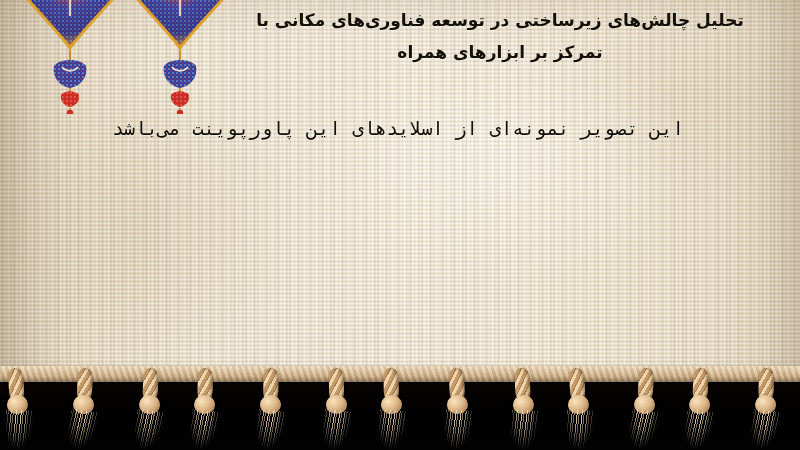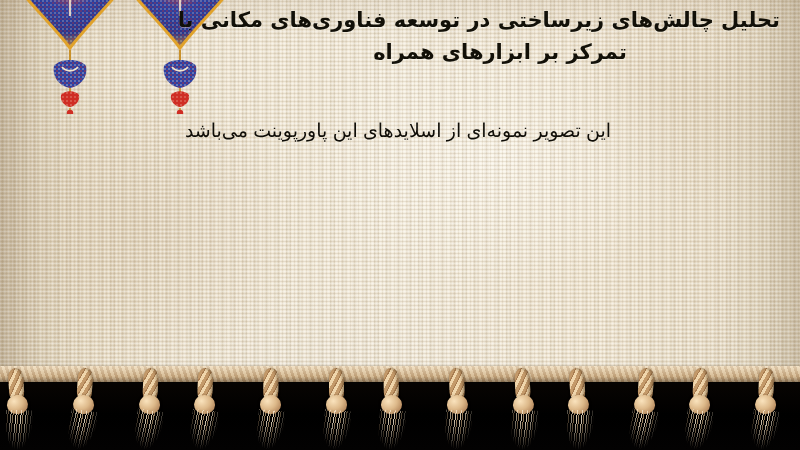--- a/index.html
+++ b/index.html
@@ -138,38 +138,38 @@
   .title-block {
     position: absolute;
     right: 20px;
     top: 4px;
     width: 560px;
     text-align: center;
     direction: rtl;
   }
   .title-line {
     font-family: "DejaVu Sans", sans-serif;
-    font-size: 21px;
+    font-size: 17px;
     font-weight: bold;
     color: #121008;
     line-height: 32px;
     letter-spacing: 0px;
     text-shadow: 0 1px 0 rgba(255,252,240,0.35);
     white-space: nowrap;
   }
   .body-block {
     position: absolute;
     right: 22px;
     top: 108px;
     width: 760px;
     text-align: center;
     direction: rtl;
   }
   .body-line {
-    font-family: Liberation Sans, sans-serif;
+    font-family: Liberation Mono, monospace;
     font-size: 19px;
     font-weight: normal;
     color: #0f0d07;
     line-height: 45px;
     text-shadow: 0 1px 0 rgba(255,252,240,0.30);
     white-space: nowrap;
   }
 </style>
 </head>
 <body>

